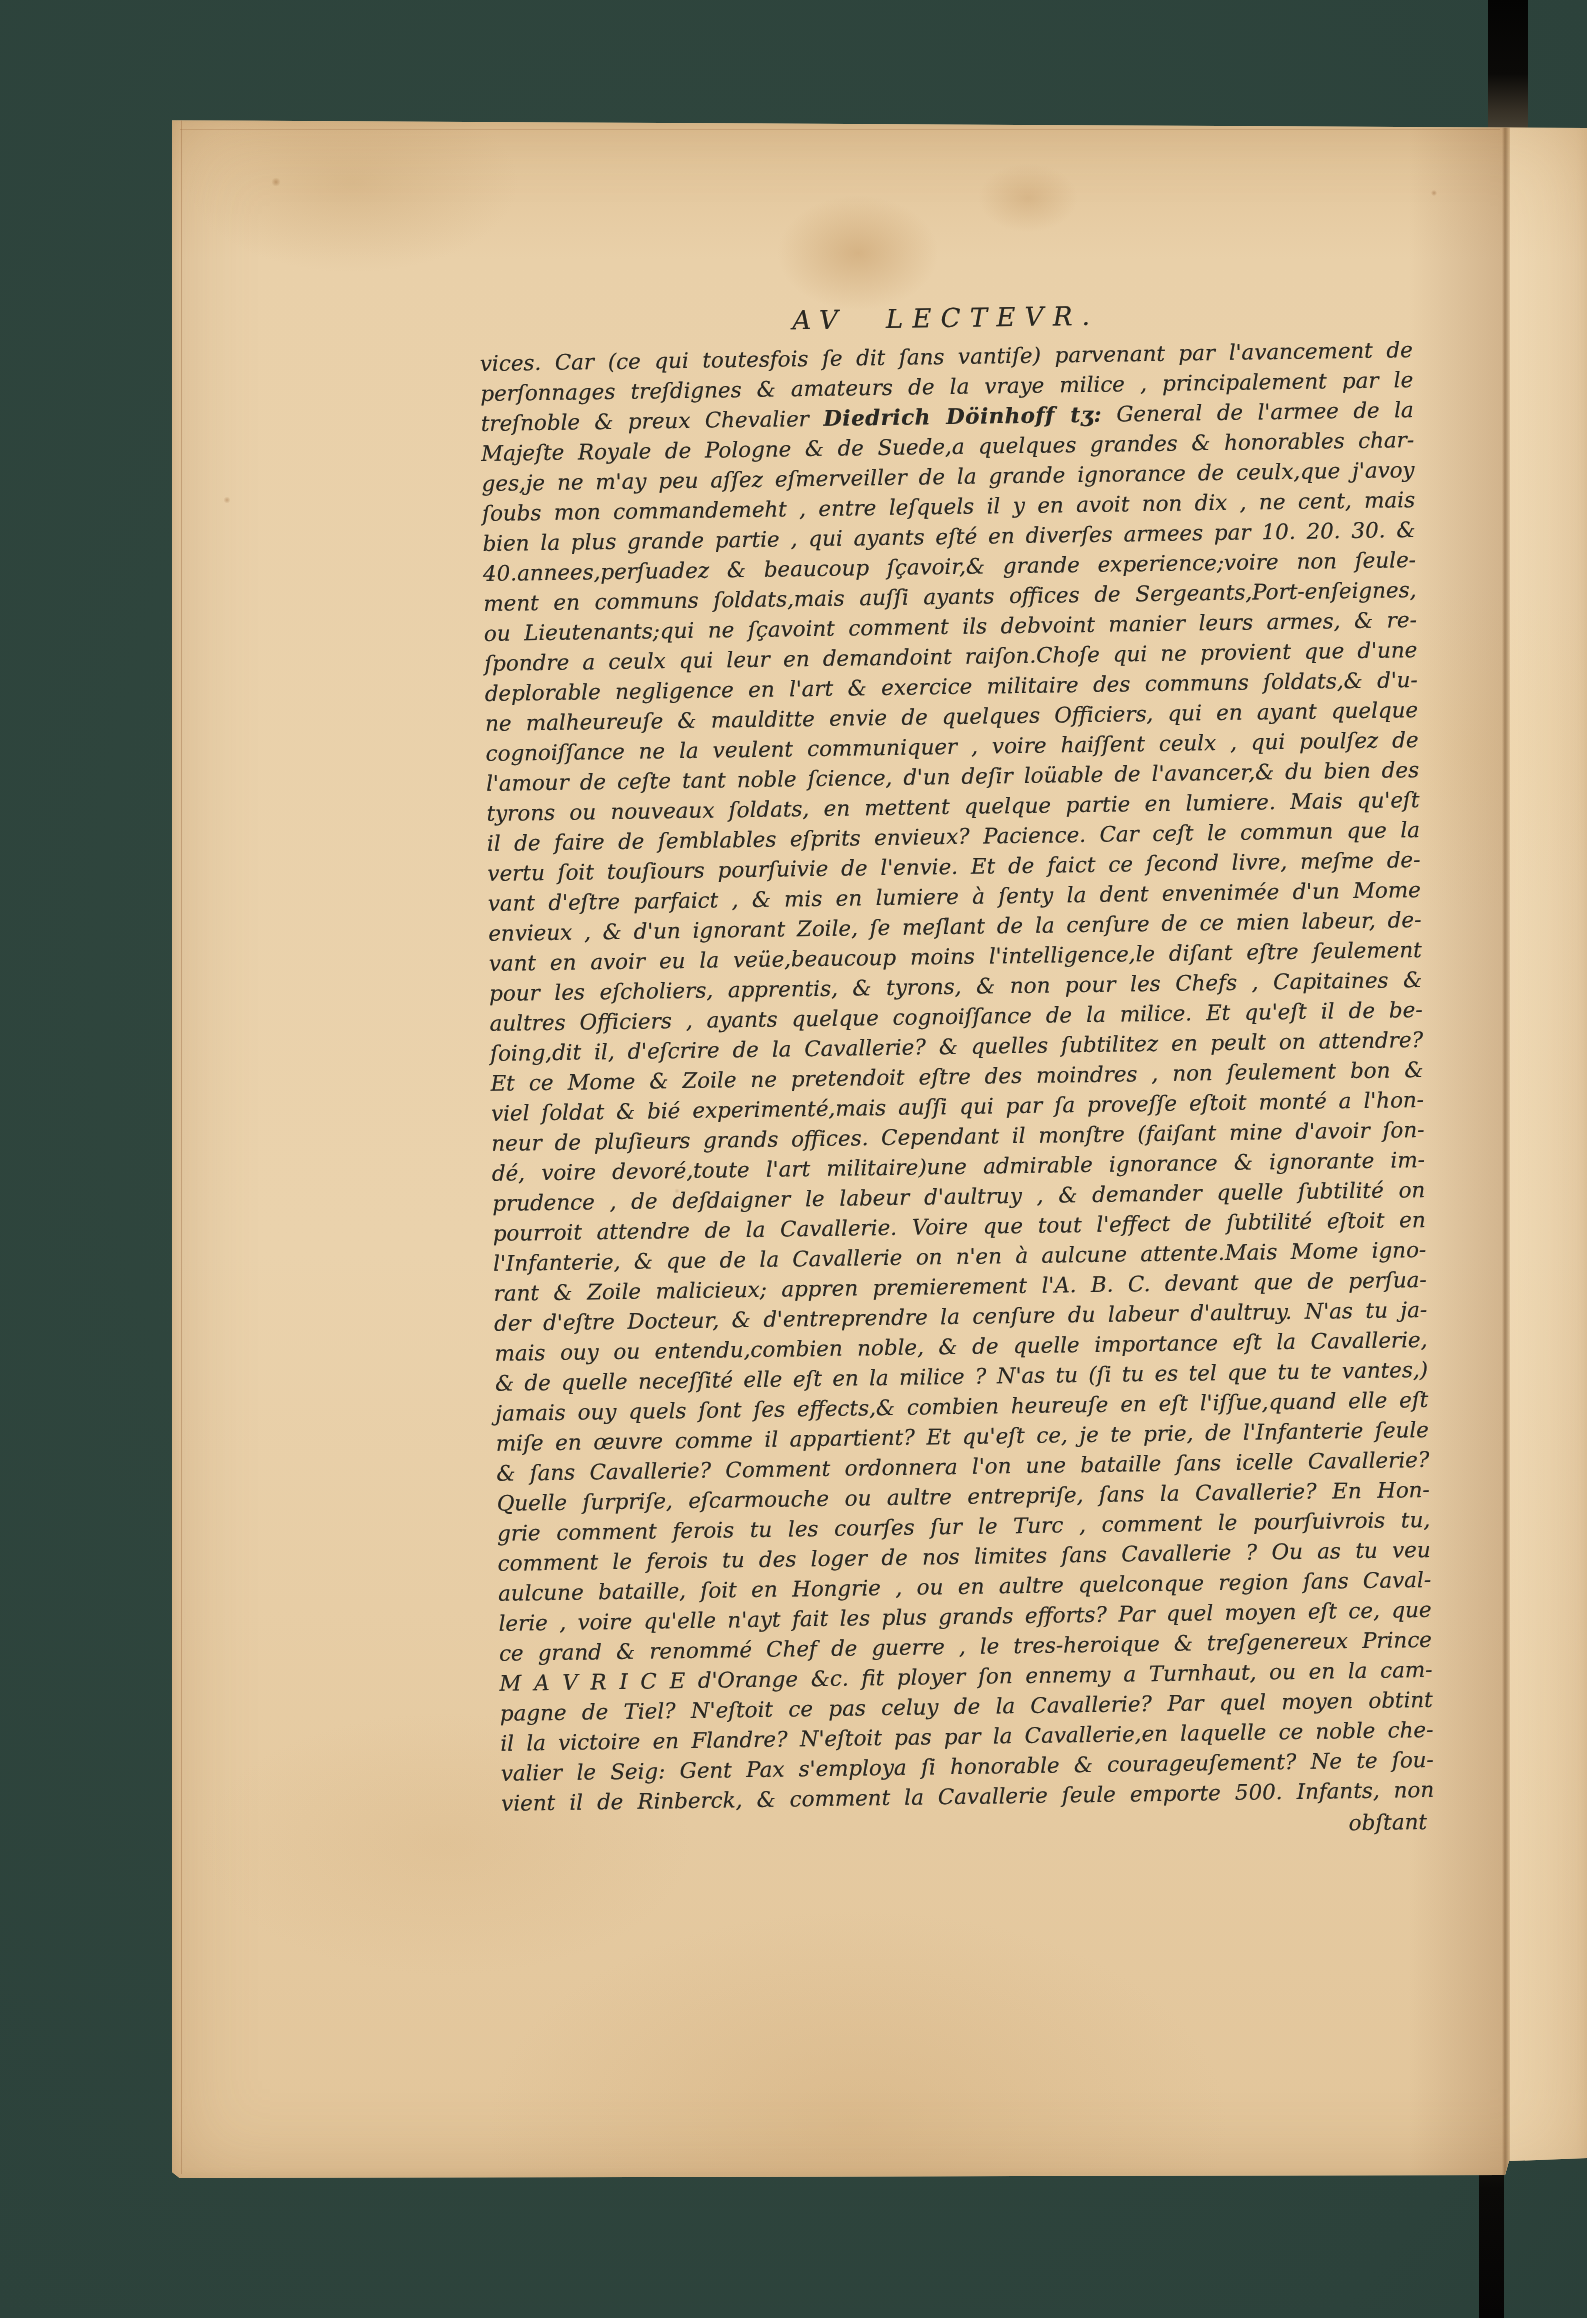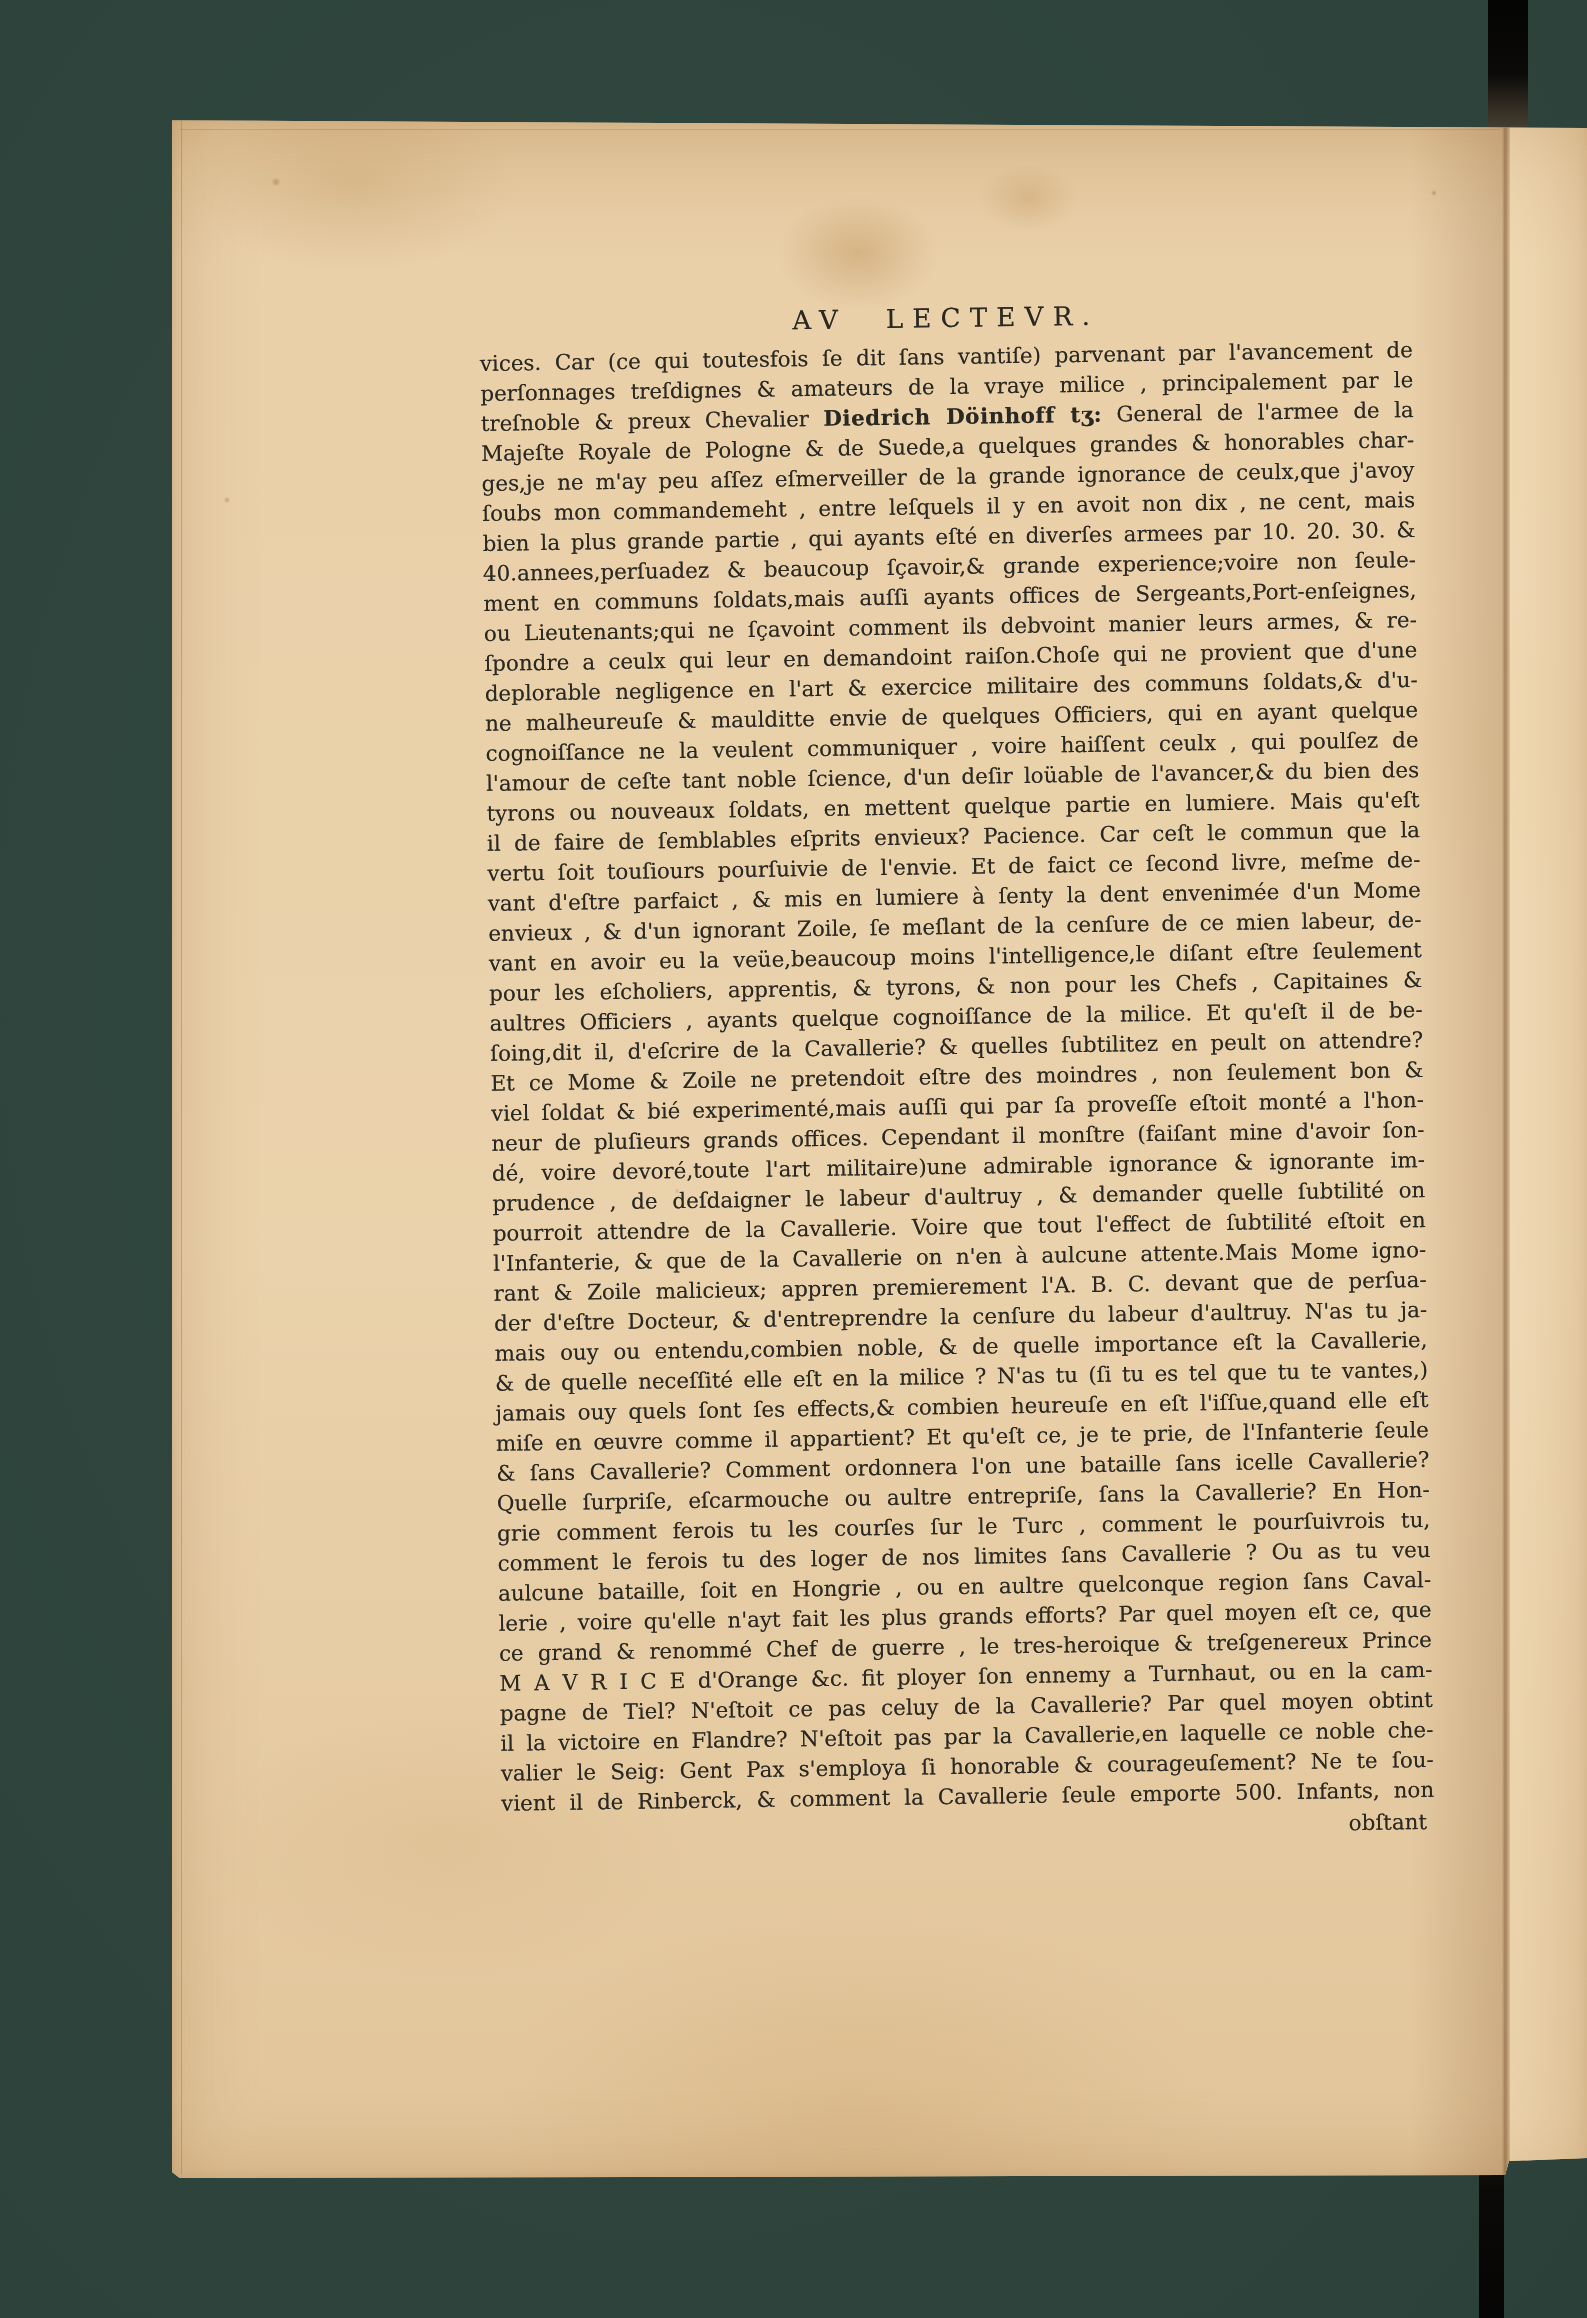--- a/index.html
+++ b/index.html
@@ -3,20 +3,21 @@
 <meta charset="utf-8">
 <style>
   html, body { margin: 0; padding: 0; }
   body {
     width: 1587px; height: 2319px; overflow: hidden;
     font-family: "DejaVu Serif", serif;
   }
   .stage {
     position: relative; width: 1587px; height: 2319px; overflow: hidden;
     background: radial-gradient(130% 130% at 42% 42%, #31483f 0%, #2c423b 55%, #243630 100%);
+    font-style: italic;
   }
   
   .spine-top {
     position: absolute; left: 1488px; top: 0; width: 40px; height: 134px;
     background: linear-gradient(180deg, #040403 0%, #0b0a08 55%, #352f25 82%, #4a4436 100%);
   }
   .spine-bottom {
     position: absolute; left: 1479px; top: 2144px; width: 25px; height: 174px;
     background: linear-gradient(180deg, #1a1712 0%, #0b0a08 25%, #060505 100%);
   }

